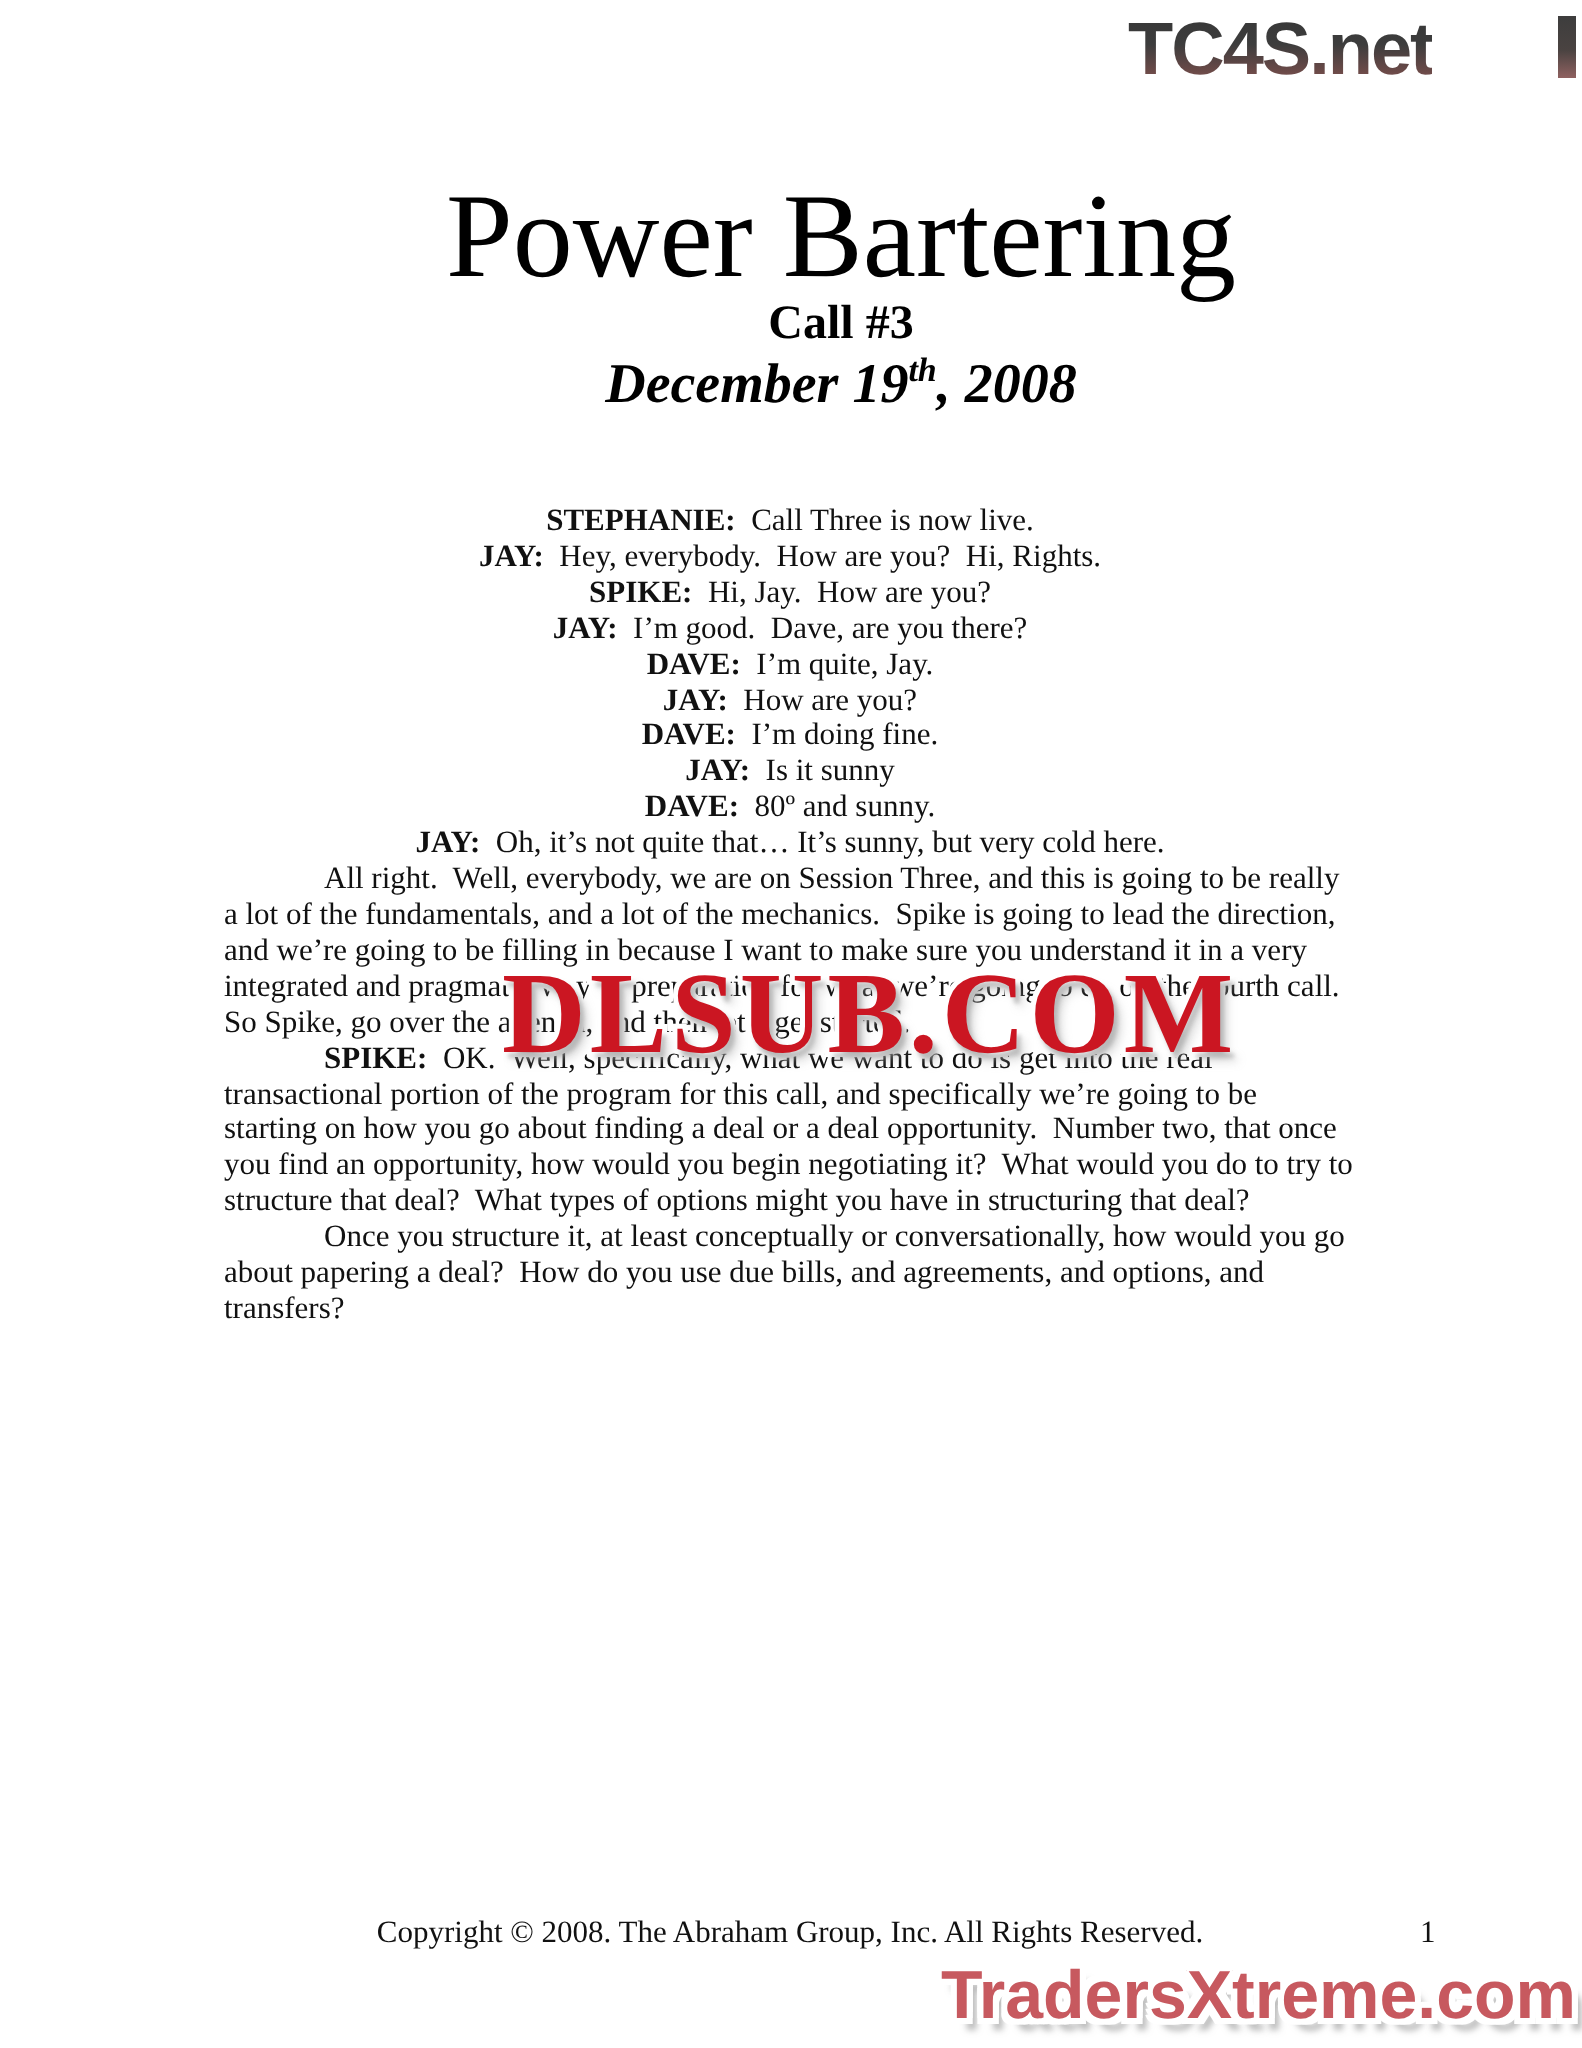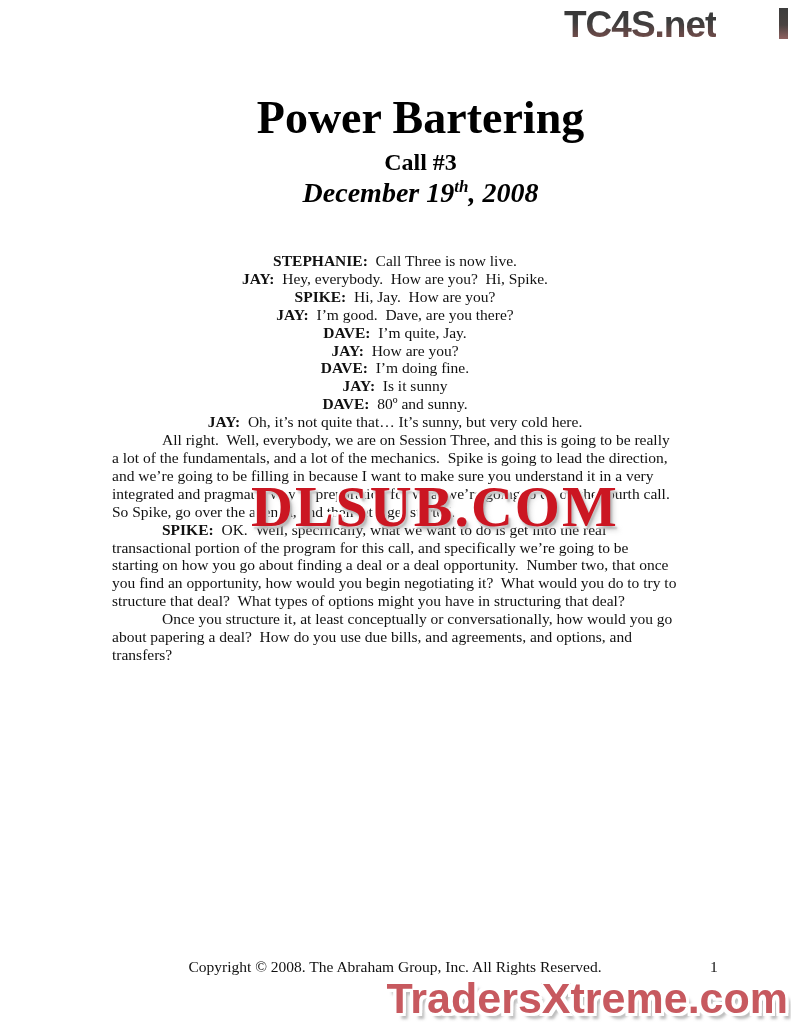--- a/index.html
+++ b/index.html
@@ -41,23 +41,23 @@
   
   .headings {
     position: absolute;
     left: 50px;
     right: 0;
     top: 95px;
     text-align: center;
   }
   .doc-title {
     margin: 0;
-    font-size: 46px;
+    font-size: 60px;
     line-height: 46px;
-    font-weight: bold;
+    font-weight: normal;
     color: #000;
   }
   .doc-subtitle {
     margin: 7px 0 0 0;
     font-size: 24px;
     line-height: 28px;
     font-weight: bold;
     color: #000;
   }
   .doc-date {
@@ -137,21 +137,21 @@
     color: #111;
   }
 
   
   .tx {
     position: absolute;
     top: 979px;
     right: 3px;
     font-family: "Liberation Sans", "DejaVu Sans", sans-serif;
     font-weight: bold;
-    font-size: 43px;
+    font-size: 34px;
     line-height: 38px;
     letter-spacing: 0px;
     color: #c7595f;
     -webkit-text-stroke: 1.5px #8b3038;
     paint-order: stroke fill;
     text-shadow:
       -3px -3px 0 #fff, 3px -3px 0 #fff, -3px 3px 0 #fff, 3px 3px 0 #fff,
       -3px 0 0 #fff, 3px 0 0 #fff, 0 -3px 0 #fff, 0 3px 0 #fff,
       5px 6px 3px rgba(140,140,140,0.6);
     white-space: nowrap;
@@ -167,21 +167,21 @@
   <div class="tc4s-bar"></div>
 
   <div class="headings">
     <h1 class="doc-title">Power Bartering</h1>
     <div class="doc-subtitle">Call #3</div>
     <div class="doc-date"><span>December 19</span><sup>th</sup><span>, 2008</span></div>
   </div>
 
   <div class="content">
     <p class="dialogue-line"><span class="speaker">STEPHANIE:</span><span class="txt">  Call Three is now live.</span></p>
-    <p class="dialogue-line"><span class="speaker">JAY:</span><span class="txt">  Hey, everybody.  How are you?  Hi, Spike.</span></p>
+    <p class="dialogue-line"><span class="speaker">JAY:</span><span class="txt">  Hey, everybody.  How are you?  Hi, Rights.</span></p>
     <p class="dialogue-line"><span class="speaker">SPIKE:</span><span class="txt">  Hi, Jay.  How are you?</span></p>
     <p class="dialogue-line"><span class="speaker">JAY:</span><span class="txt">  I’m good.  Dave, are you there?</span></p>
     <p class="dialogue-line"><span class="speaker">DAVE:</span><span class="txt">  I’m quite, Jay.</span></p>
     <p class="dialogue-line"><span class="speaker">JAY:</span><span class="txt">  How are you?</span></p>
     <p class="dialogue-line"><span class="speaker">DAVE:</span><span class="txt">  I’m doing fine.</span></p>
     <p class="dialogue-line"><span class="speaker">JAY:</span><span class="txt">  Is it sunny</span></p>
     <p class="dialogue-line"><span class="speaker">DAVE:</span><span class="txt">  80º and sunny.</span></p>
     <p class="dialogue-line"><span class="speaker">JAY:</span><span class="txt">  Oh, it’s not quite that… It’s sunny, but very cold here.</span></p>
 
     <p class="body-para"><span class="speaker"></span><span class="txt">All right.  Well, everybody, we are on Session Three, and this is going to be really a lot of the fundamentals, and a lot of the mechanics.  Spike is going to lead the direction, and we’re going to be filling in because I want to make sure you understand it in a very integrated and pragmatic way in preparation for what we’re going to do on the fourth call.  So Spike, go over the agenda, and then let’s get started.</span></p>

